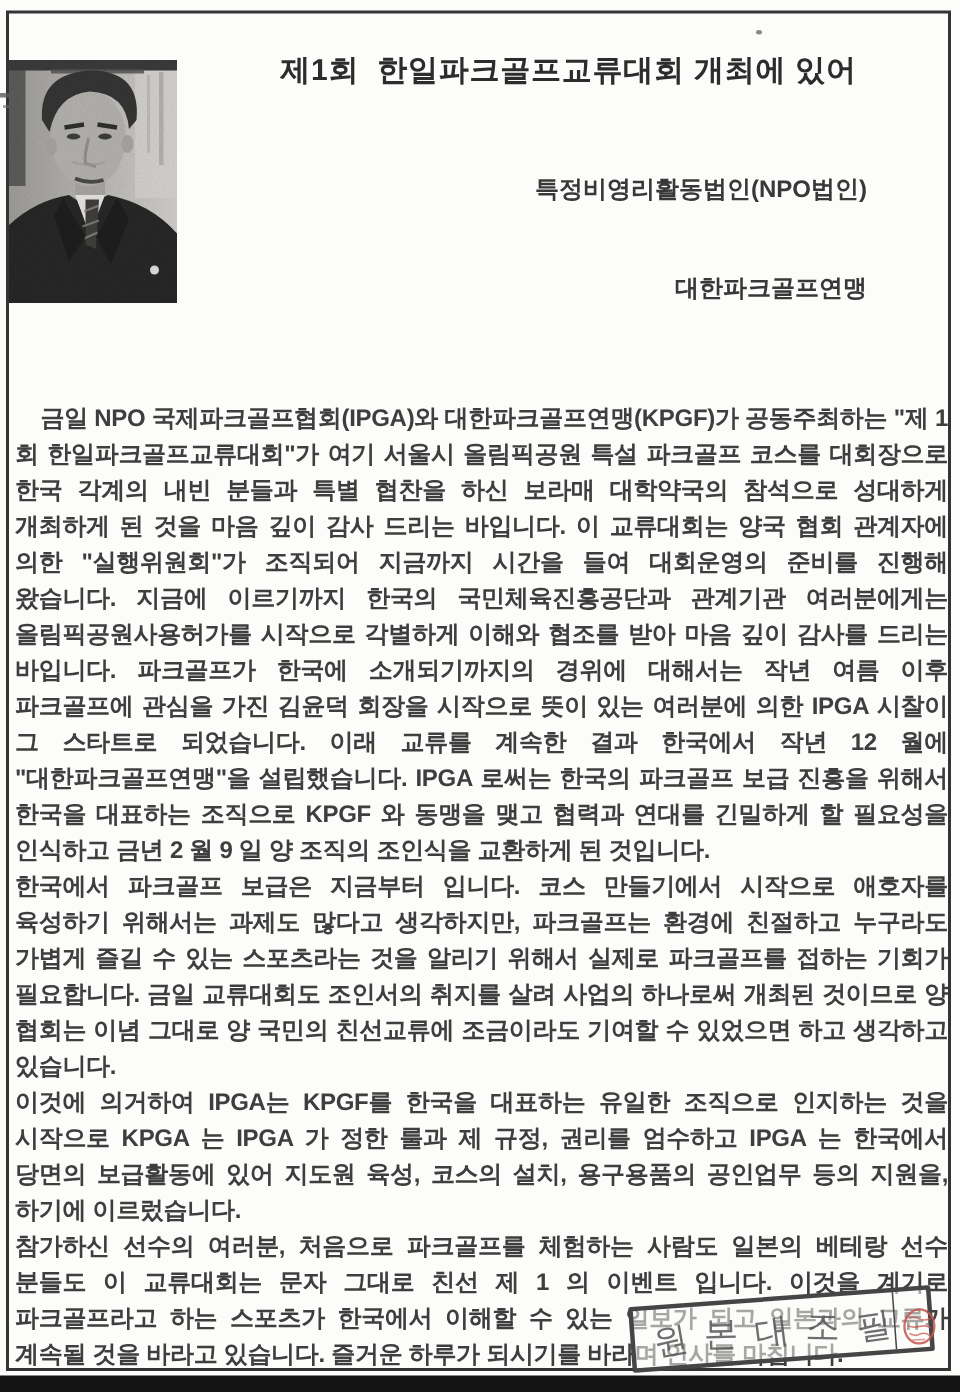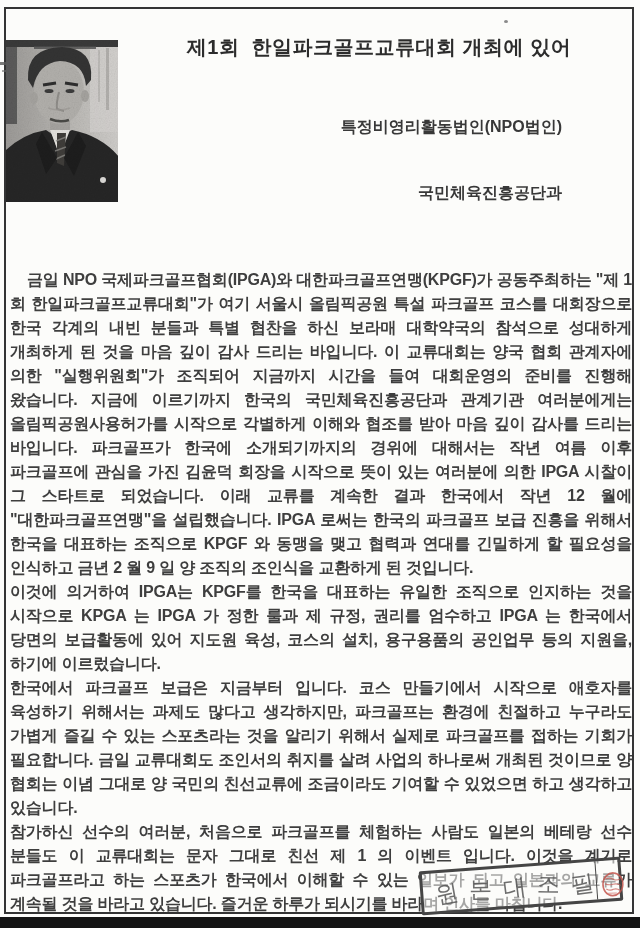--- a/index.html
+++ b/index.html
@@ -24,21 +24,21 @@
     float:left;width:112px;height:162px;
     margin:32px 8px 14px -4px;
     background:#bdbbb8;overflow:hidden;
   }
   .doc-title{
     margin:26px 0 0 0;
     font-size:20px;line-height:26px;font-weight:700;color:#2c2c2c;
     text-align:center;letter-spacing:0.5px;white-space:pre;
   }
   .org-block{
-    margin-top:12px;text-align:right;padding-right:70px;
+    margin-top:12px;text-align:right;padding-right:54px;
     font-size:16px;line-height:22px;font-weight:700;color:#383838;
     white-space:pre;
   }
   .body-text{
     margin-top:20px;
     font-size:16px;line-height:24px;font-weight:700;
     letter-spacing:-0.2px;color:#3e3e3e;
   }
   .body-text p{
     margin:0;text-align:justify;word-break:keep-all;
@@ -135,27 +135,27 @@
         <circle cx="97" cy="140" r="3" fill="#dddbd8"></circle>
 
         <rect x="0" y="0" width="112" height="162" filter="url(#grain)" opacity="0.22" style="mix-blend-mode:multiply"></rect>
       </svg>
     </div>
 
     <h1 class="doc-title">제1회  한일파크골프교류대회 개최에 있어</h1>
 
     <div class="org-block">
       <div>특정비영리활동법인(NPO법인)</div>
-      <div>국민체육진흥공단과</div>
+      <div>대한파크골프연맹</div>
     </div>
 
     <div class="body-text">
       <p class="first">금일 NPO 국제파크골프협회(IPGA)와 대한파크골프연맹(KPGF)가 공동주최하는 "제 1 회 한일파크골프교류대회"가 여기 서울시 올림픽공원 특설 파크골프 코스를 대회장으로 한국 각계의 내빈 분들과 특별 협찬을 하신 보라매 대학약국의 참석으로 성대하게 개최하게 된 것을 마음 깊이 감사 드리는 바입니다. 이 교류대회는 양국 협회 관계자에 의한 "실행위원회"가 조직되어 지금까지 시간을 들여 대회운영의 준비를 진행해 왔습니다. 지금에 이르기까지 한국의 국민체육진흥공단과 관계기관 여러분에게는 올림픽공원사용허가를 시작으로 각별하게 이해와 협조를 받아 마음 깊이 감사를 드리는 바입니다. 파크골프가 한국에 소개되기까지의 경위에 대해서는 작년 여름 이후 파크골프에 관심을 가진 김윤덕 회장을 시작으로 뜻이 있는 여러분에 의한 IPGA 시찰이 그 스타트로 되었습니다. 이래 교류를 계속한 결과 한국에서 작년 12 월에 "대한파크골프연맹"을 설립했습니다. IPGA 로써는 한국의 파크골프 보급 진흥을 위해서 한국을 대표하는 조직으로 KPGF 와 동맹을 맺고 협력과 연대를 긴밀하게 할 필요성을 인식하고 금년 2 월 9 일 양 조직의 조인식을 교환하게 된 것입니다.</p>
+      <p>한국에서 파크골프 보급은 지금부터 입니다. 코스 만들기에서 시작으로 애호자를 육성하기 위해서는 과제도 많다고 생각하지만, 파크골프는 환경에 친절하고 누구라도 가볍게 즐길 수 있는 스포츠라는 것을 알리기 위해서 실제로 파크골프를 접하는 기회가 필요합니다. 금일 교류대회도 조인서의 취지를 살려 사업의 하나로써 개최된 것이므로 양 협회는 이념 그대로 양 국민의 친선교류에 조금이라도 기여할 수 있었으면 하고 생각하고 있습니다.</p>
       <p>이것에 의거하여 IPGA는 KPGF를 한국을 대표하는 유일한 조직으로 인지하는 것을 시작으로 KPGA 는 IPGA 가 정한 룰과 제 규정, 권리를 엄수하고 IPGA 는 한국에서 당면의 보급활동에 있어 지도원 육성, 코스의 설치, 용구용품의 공인업무 등의 지원을, 하기에 이르렀습니다.</p>
-      <p>한국에서 파크골프 보급은 지금부터 입니다. 코스 만들기에서 시작으로 애호자를 육성하기 위해서는 과제도 많다고 생각하지만, 파크골프는 환경에 친절하고 누구라도 가볍게 즐길 수 있는 스포츠라는 것을 알리기 위해서 실제로 파크골프를 접하는 기회가 필요합니다. 금일 교류대회도 조인서의 취지를 살려 사업의 하나로써 개최된 것이므로 양 협회는 이념 그대로 양 국민의 친선교류에 조금이라도 기여할 수 있었으면 하고 생각하고 있습니다.</p>
       <p>참가하신 선수의 여러분, 처음으로 파크골프를 체험하는 사람도 일본의 베테랑 선수 분들도 이 교류대회는 문자 그대로 친선 제 1 의 이벤트 입니다. 이것을 계기로 파크골프라고 하는 스포츠가 한국에서 이해할 수 있는 일보가 되고 일본과의 교류가 계속될 것을 바라고 있습니다. 즐거운 하루가 되시기를 바라며 인사를 마칩니다.</p>
     </div>
   </div>
 
   <div class="stamp">
     <div class="stamp-chars">
       <span>원</span>
       <span>본</span>
       <span>대</span>
       <span>조</span>

